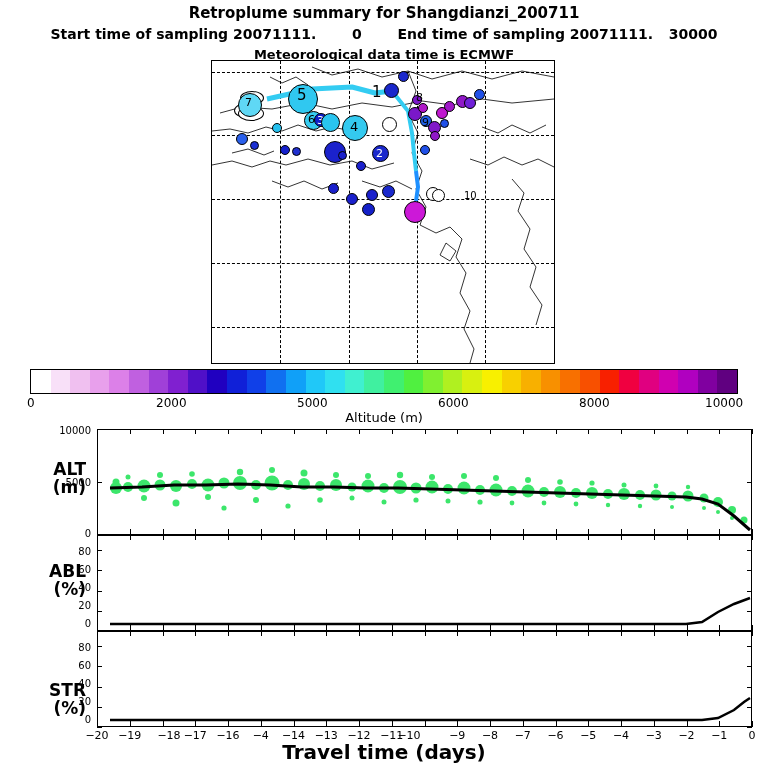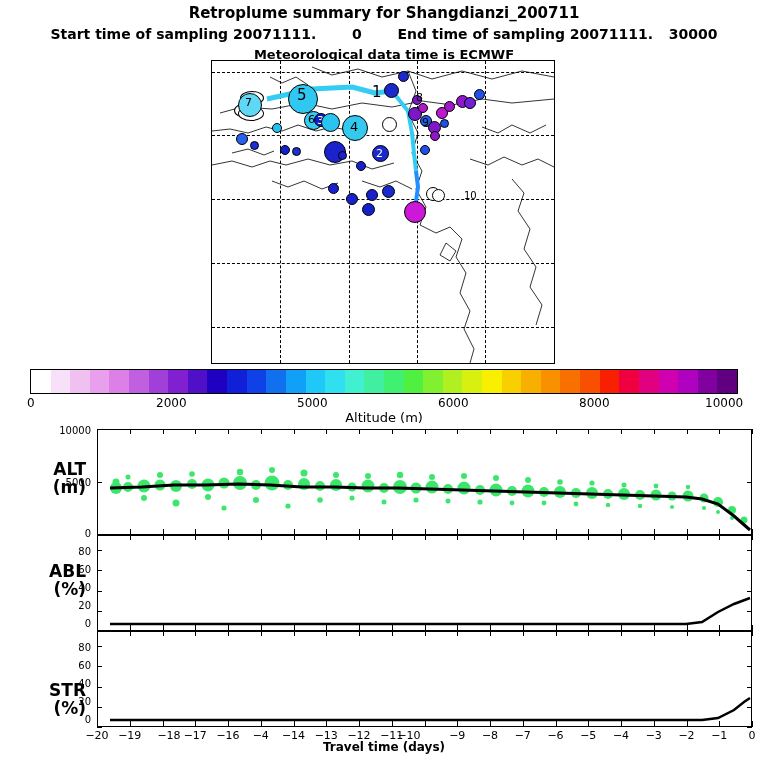--- a/index.html
+++ b/index.html
@@ -64,21 +64,21 @@
   #alt-panel{left:97px;top:429px;width:655px;height:106px;}
   #abl-panel{left:97px;top:535px;width:655px;height:96px;}
   #str-panel{left:97px;top:631px;width:655px;height:96px;}
 
   .ylab{position:absolute;text-align:right;font-size:17px;font-weight:bold;line-height:1.05;}
   .ytick{position:absolute;font-size:10px;text-align:right;width:44px;}
   .tickmark{position:absolute;background:#000;}
 
   #xlabels{position:absolute;left:0;top:729px;width:768px;height:14px;}
   #xlabels span{position:absolute;font-size:11px;text-align:center;}
-  #xaxis-title{position:absolute;left:0;top:740px;width:768px;text-align:center;font-size:12px;font-weight:bold;}
+  #xaxis-title{position:absolute;left:0;top:740px;width:768px;text-align:center;font-size:20px;font-weight:bold;}
 </style>
 </head>
 <body>
 
 <div class="abs" id="title">Retroplume summary for Shangdianzi_200711</div>
 <div class="abs" id="subtitle">
   <span>Start time of sampling 20071111.</span>
   <span class="gap"></span>
   <span>0</span>
   <span class="gap"></span>

